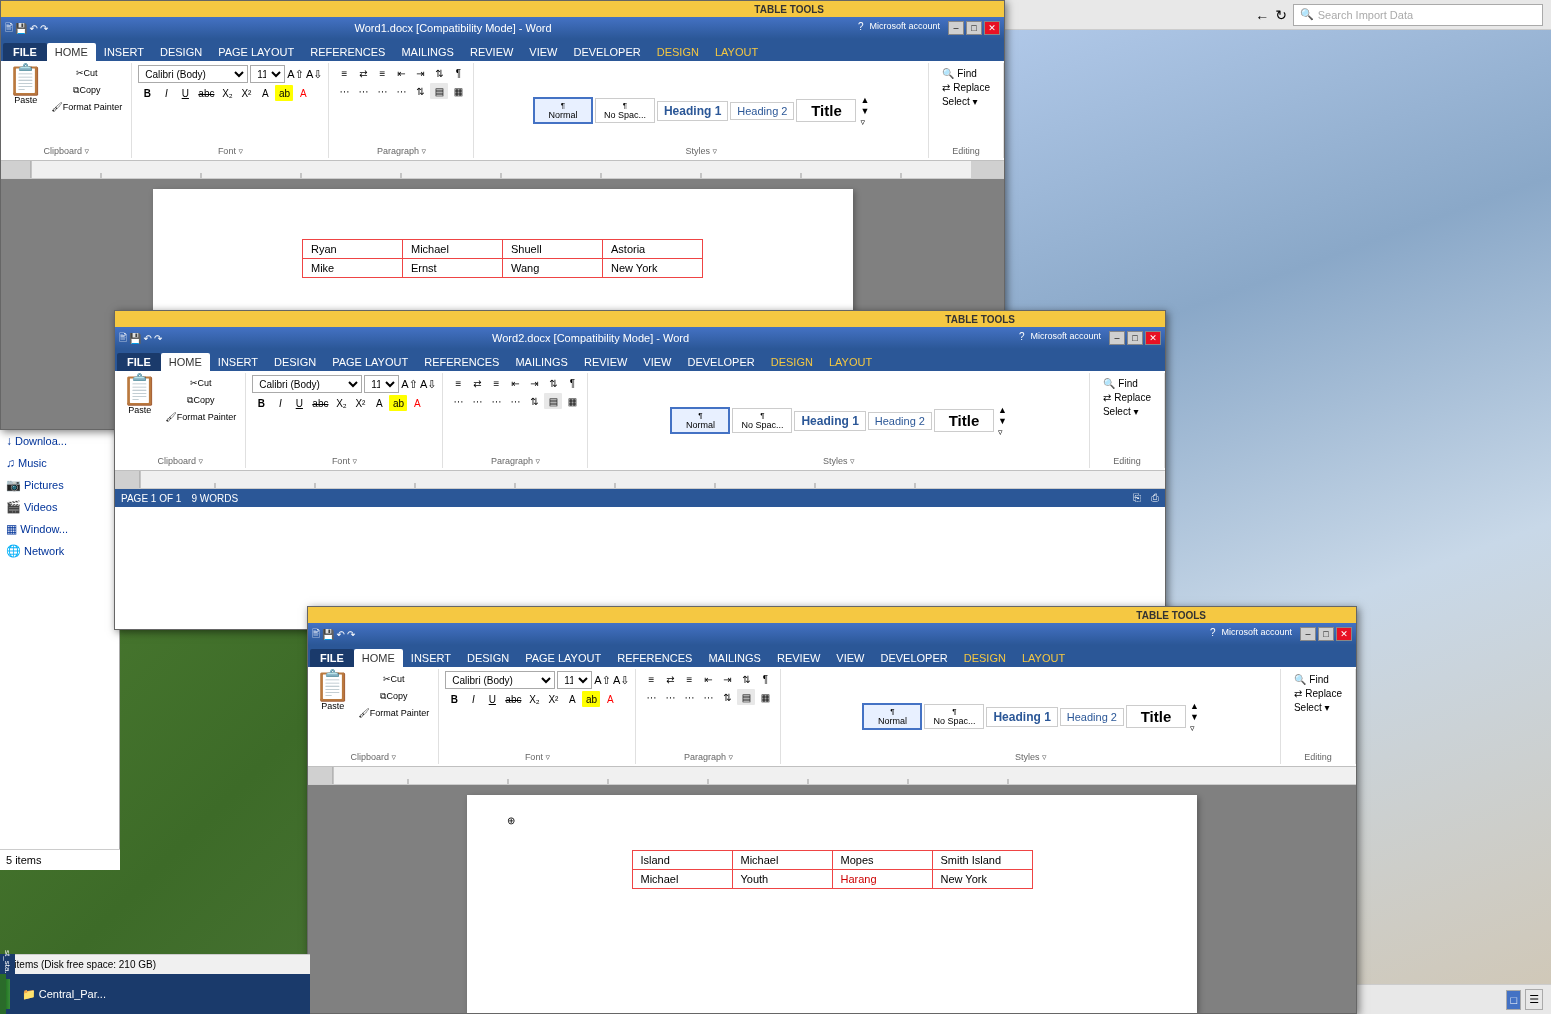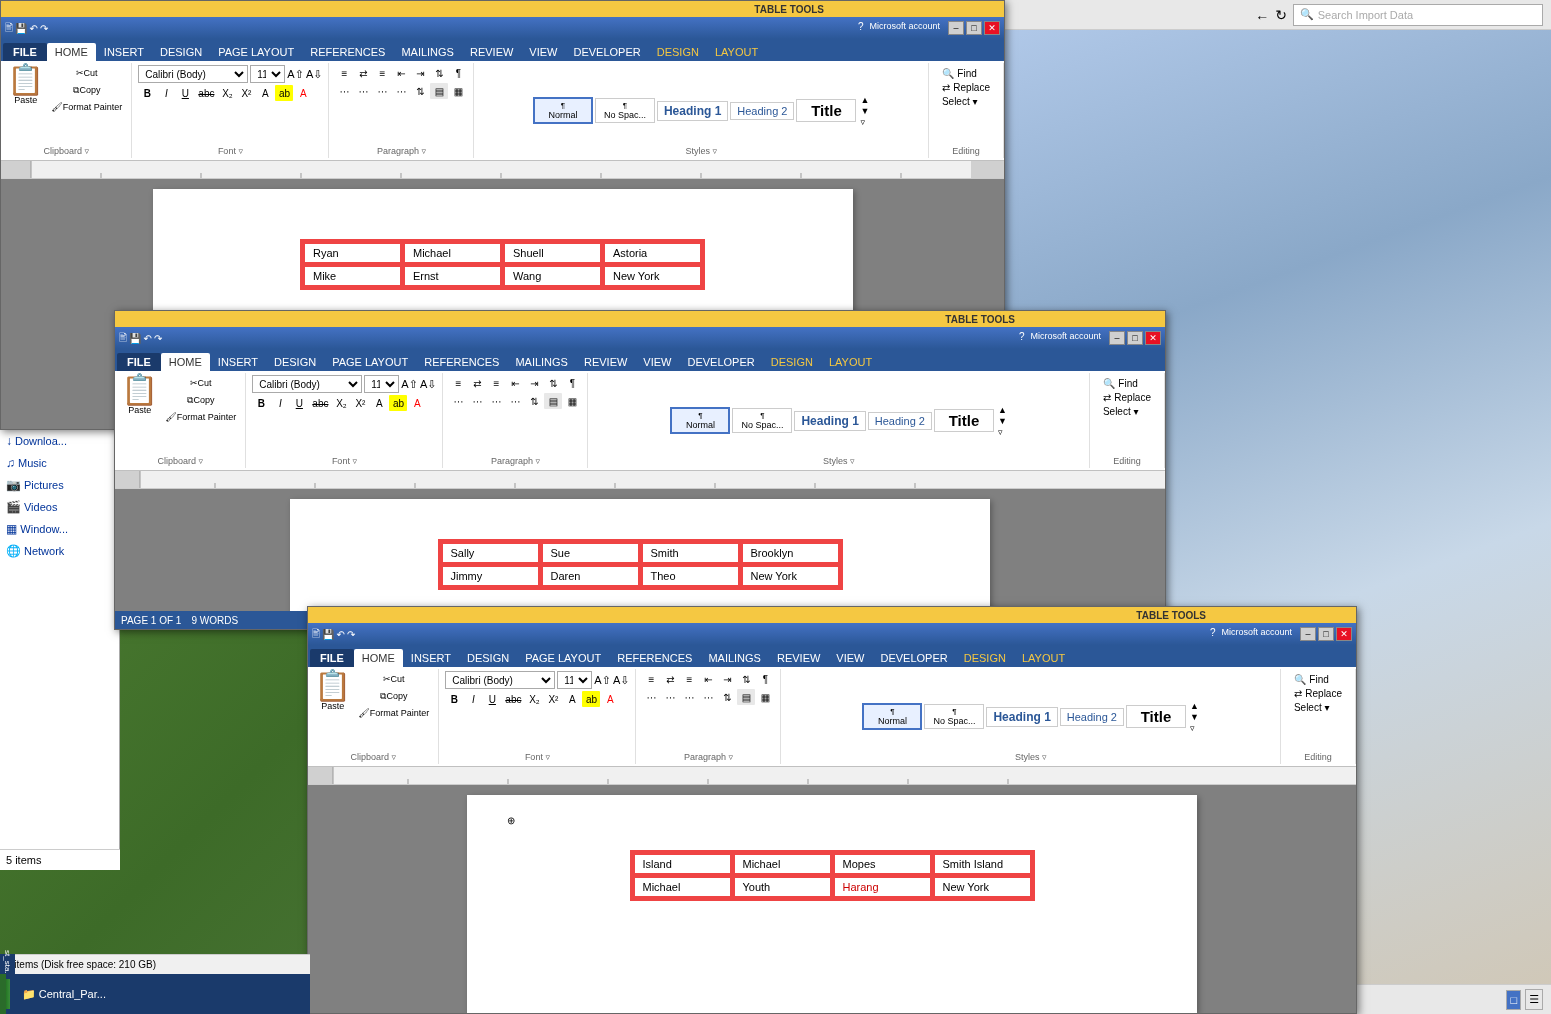--- a/index.html
+++ b/index.html
@@ -245,21 +245,21 @@
       padding: 40px 60px;
       position: relative;
     }
 
     
     .word-table {
       border-collapse: collapse;
       margin: 20px auto;
     }
     .word-table td {
-      border: 5px solid #ef4444;
+      border: 1px solid #ef4444;
       padding: 3px 8px;
       font-size: 11px;
       min-width: 100px;
     }
 
     
     .status-bar {
       height: 18px;
       background: #2b5797;
       display: flex;
@@ -442,20 +442,21 @@
       <span style="position:absolute; right:180px;">TABLE TOOLS</span>
     </div>
 
     <div class="title-bar active">
       <div class="title-bar-left">
         <span style="font-size:10px;">🖹</span>
         <span style="font-size:10px;">💾</span>
         <span style="font-size:10px;">↶</span>
         <span style="font-size:10px;">↷</span>
       </div>
+      <span class="title-bar-text">Word1.docx [Compatibility Mode] - Word</span>
       <div class="title-bar-controls">
         <span style="color:white;font-size:10px;margin-right:4px;">?</span>
         <span style="font-size:9px;color:white;margin-right:6px;">Microsoft account</span>
         <div class="tbtn minimize">–</div>
         <div class="tbtn maximize">□</div>
         <div class="tbtn close">✕</div>
       </div>
     </div>
 
     <div class="ribbon-tabs">
@@ -633,20 +634,21 @@
       <span style="position:absolute; right:150px;">TABLE TOOLS</span>
     </div>
 
     <div class="title-bar active">
       <div class="title-bar-left">
         <span style="font-size:10px;">🖹</span>
         <span style="font-size:10px;">💾</span>
         <span style="font-size:10px;">↶</span>
         <span style="font-size:10px;">↷</span>
       </div>
+      <span class="title-bar-text">Word2.docx [Compatibility Mode] - Word</span>
       <div class="title-bar-controls">
         <span style="color:white;font-size:10px;margin-right:4px;">?</span>
         <span style="font-size:9px;color:white;margin-right:6px;">Microsoft account</span>
         <div class="tbtn minimize">–</div>
         <div class="tbtn maximize">□</div>
         <div class="tbtn close">✕</div>
       </div>
     </div>
 
     <div class="ribbon-tabs">
@@ -784,42 +786,20 @@
         <line x1="200" y1="12" x2="200" y2="18" stroke="#999" stroke-width="1"></line>
         <line x1="300" y1="12" x2="300" y2="18" stroke="#999" stroke-width="1"></line>
         <line x1="400" y1="12" x2="400" y2="18" stroke="#999" stroke-width="1"></line>
         <line x1="500" y1="12" x2="500" y2="18" stroke="#999" stroke-width="1"></line>
         <line x1="600" y1="12" x2="600" y2="18" stroke="#999" stroke-width="1"></line>
         <line x1="700" y1="12" x2="700" y2="18" stroke="#999" stroke-width="1"></line>
         <line x1="800" y1="12" x2="800" y2="18" stroke="#999" stroke-width="1"></line>
       </svg>
     </div>
 
-    <div class="doc-area" style="flex:1; background:#808080; padding:10px; display:flex; justify-content:center;">
-      <div class="doc-page" style="width:700px; min-height:150px; padding:20px 40px;">
-        <div class="word-table-wrapper">
-          <table class="word-table">
-            <tbody>
-                <tr>
-              <td>Sally</td>
-              <td>Sue</td>
-              <td>Smith</td>
-              <td>Brooklyn</td>
-            </tr>
-            <tr>
-              <td>Jimmy</td>
-              <td>Daren</td>
-              <td>Theo</td>
-              <td>New York</td>
-            </tr>
-          </tbody>
-            </table>
-        </div>
-      </div>
-    </div>
 
     <div class="status-bar">
       <span>PAGE 1 OF 1</span>
       <span>9 WORDS</span>
       <span style="margin-left:auto; cursor:pointer;">⎘</span>
       <span style="cursor:pointer;">⎙</span>
     </div>
   </div>
 
   <div class="word-window" id="word3">

